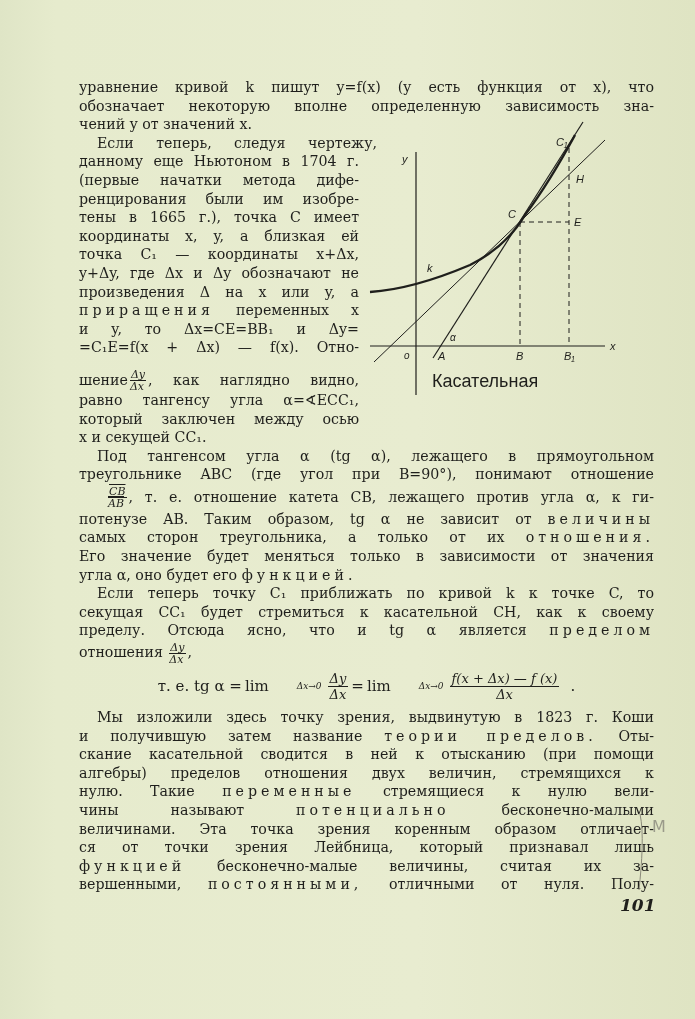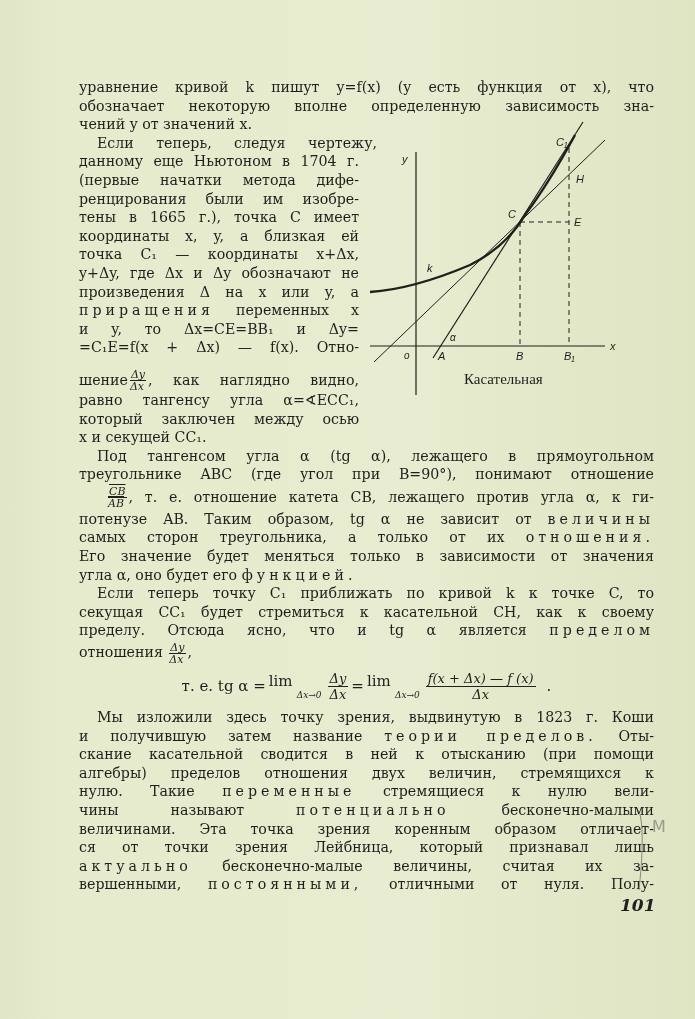--- a/index.html
+++ b/index.html
@@ -20,26 +20,26 @@
   .sp { letter-spacing: 4px; }
   i, .it { font-style: italic; }
   .ov { text-decoration: overline; }
   .frac { display: inline-block; vertical-align: middle; text-align: center; font-size: 11px; line-height: 11px; margin: 0 2px; }
   .frac span { display: block; }
   .frac .num { border-bottom: 1px solid #1f1f1c; padding: 0 1px; }
   .formula {
     height: 44px; display: flex; align-items: center; justify-content: center;
     font-size: 15px;
   }
-  .lim { display: inline-flex; flex-direction: column; align-items: flex-start; margin: 0 3px; vertical-align: middle; }
+  .lim { display: inline-flex; align-items: center; margin: 0 3px; vertical-align: middle; }
   .lim .sub { font-size: 9px; line-height: 10px; margin-left: 28px; }
   .bigfrac { display: inline-flex; flex-direction: column; align-items: center; vertical-align: middle; margin: 0 3px; font-size: 13px; line-height: 15px; }
   .bigfrac .num { border-bottom: 1px solid #1f1f1c; padding: 0 2px; }
   .diagram { position: absolute; left: 360px; top: 118px; width: 285px; height: 285px; }
-  .caption { position: absolute; left: 464px; top: 371px; font-size: 15px; font-family: Liberation Serif, serif; }
+  .caption { position: absolute; left: 432px; top: 371px; font-size: 18px; font-family: Liberation Sans, sans-serif; }
   .page-number { position: absolute; left: 620px; top: 895px; font-size: 17px; font-weight: bold; font-style: italic; }
   .margin-mark { position: absolute; left: 636px; top: 812px; width: 40px; height: 80px; }
 </style>
 </head>
 <body>
 
 <div class="page-text">
   <div class="line">уравнение кривой k пишут y=f(x) (y есть функция от x), что</div>
   <div class="line">обозначает некоторую вполне определенную зависимость зна-</div>
   <div class="line last">чений y от значений x.</div>
@@ -111,21 +111,21 @@
 
   <div>
     <div class="line indent">Мы изложили здесь точку зрения, выдвинутую в 1823 г. Коши</div>
     <div class="line"><span>и получившую затем название</span> <span class="sp">теории пределов.</span> <span>Оты-</span></div>
     <div class="line">скание касательной сводится в ней к отысканию (при помощи</div>
     <div class="line">алгебры) пределов отношения двух величин, стремящихся к</div>
     <div class="line"><span>нулю. Такие</span> <span class="sp">переменные</span> <span>стремящиеся к нулю вели-</span></div>
     <div class="line"><span>чины называют</span> <span class="sp">потенциально</span> <span>бесконечно-малыми</span></div>
     <div class="line">величинами. Эта точка зрения коренным образом отличает-</div>
     <div class="line">ся от точки зрения Лейбница, который признавал лишь</div>
-    <div class="line"><span class="sp">актуально</span> <span>бесконечно-малые величины, считая их за-</span></div>
+    <div class="line"><span class="sp">функцией</span> <span>бесконечно-малые величины, считая их за-</span></div>
     <div class="line"><span>вершенными,</span> <span class="sp">постоянными,</span> <span>отличными от нуля. Полу-</span></div>
   </div>
 </div>
 
 <svg class="diagram" viewBox="360 118 285 285" xmlns="http://www.w3.org/2000/svg">
   <g stroke="#1f1f1c" fill="none">
 
     <line x1="370" y1="346" x2="605" y2="346" stroke-width="1.2"></line>
     <line x1="416" y1="152" x2="416" y2="395" stroke-width="1.2"></line>
 

